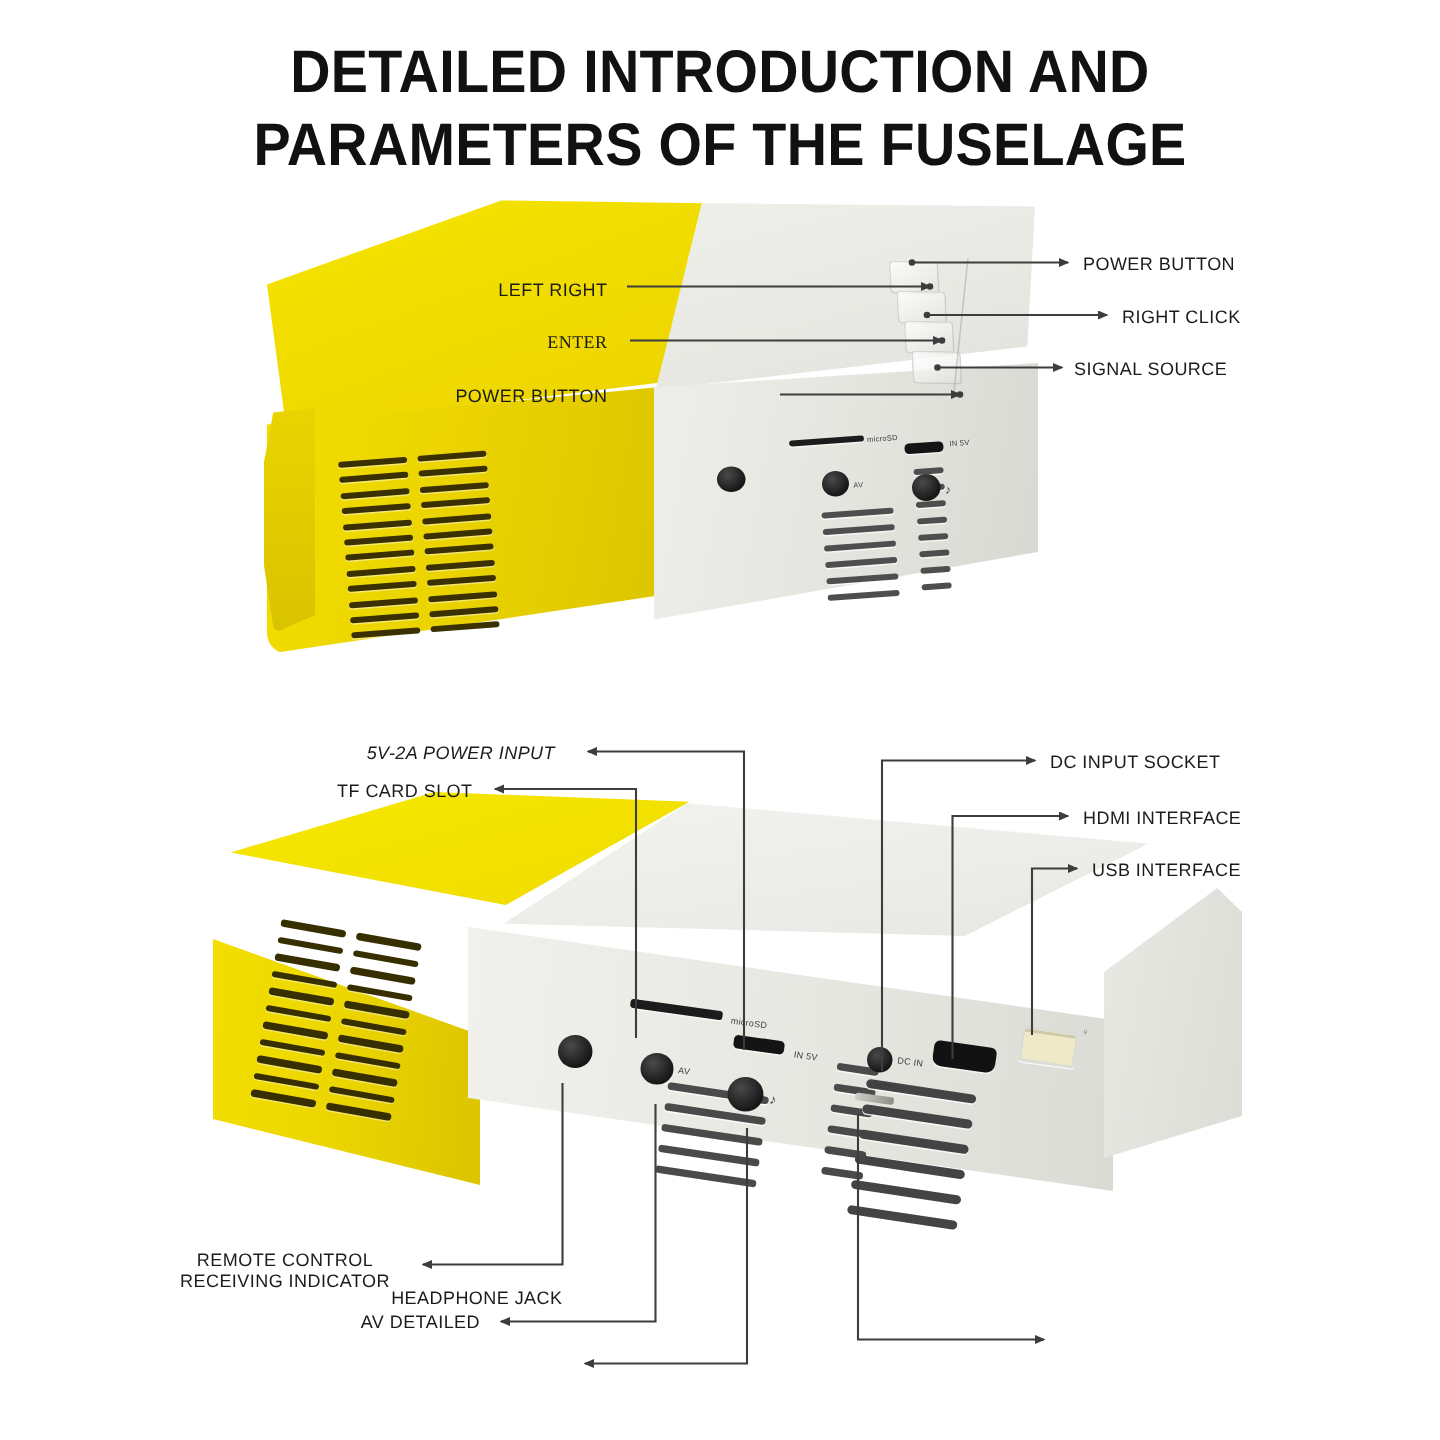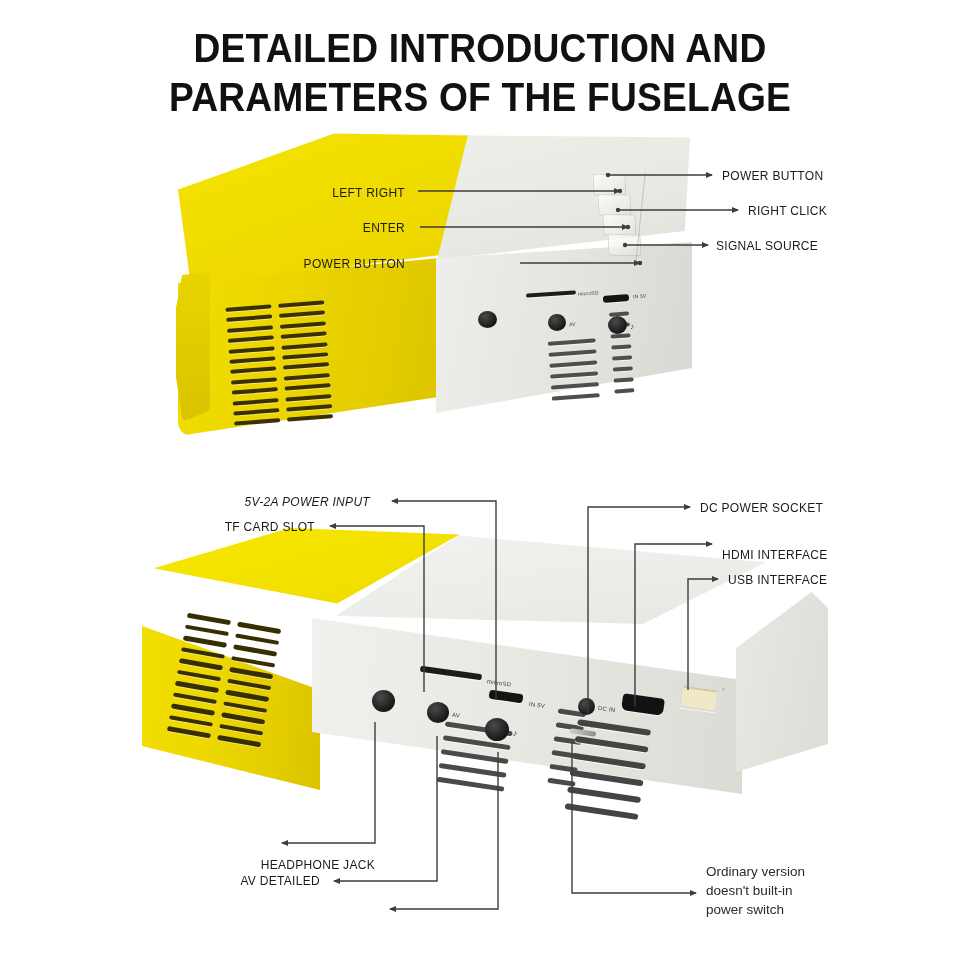--- a/index.html
+++ b/index.html
@@ -264,21 +264,21 @@
     <div class="ptxt t-sd">microSD</div>
     <div class="port jack p-av"></div>
     <div class="ptxt t-av">AV</div>
     <div class="port usbmicro p-mu"></div>
     <div class="ptxt t-mu">IN 5V</div>
     <div class="port jack p-hp"></div>
     <div class="ptxt t-hp">♪</div>
   </div>
 
   <div class="lbl r" style="left:250px;top:186px;width:155px;">LEFT RIGHT</div>
-  <div class="lbl r" style="left:250px;top:221px;width:155px;">ENTER</div>
+  <div class="lbl r" style="left:250px;top:221px;width:155px;font-family:Liberation Serif, serif;">ENTER</div>
   <div class="lbl r" style="left:250px;top:257px;width:155px;">POWER BUTTON</div>
 
   <div class="lbl" style="left:722px;top:169px;">POWER BUTTON</div>
   <div class="lbl" style="left:748px;top:204px;">RIGHT CLICK</div>
   <div class="lbl" style="left:716px;top:239px;">SIGNAL SOURCE</div>
 
   <div class="dev" id="dev2">
     <div class="top-yellow"></div>
     <div class="top-white"></div>
     <div class="front-yellow"></div>
@@ -359,30 +359,29 @@
     <div class="port p-hdmi"></div>
     <div class="port p-usb"></div>
     <div class="ptxt t-usb">⑂</div>
     <div class="port p-sw"></div>
     <div class="ptxt t-sw">ON/OFF</div>
   </div>
 
   <div class="lbl r" style="left:150px;top:495px;width:220px;font-style:italic;">5V-2A POWER INPUT</div>
   <div class="lbl r" style="left:150px;top:520px;width:165px;">TF CARD SLOT</div>
 
-  <div class="lbl" style="left:700px;top:501px;">DC POWER SOCKET</div>
-  <div class="lbl" style="left:722px;top:538px;margin-top:10px;">HDMI INTERFACE</div>
+  <div class="lbl" style="left:700px;top:501px;">DC INPUT SOCKET</div>
+  <div class="lbl" style="left:722px;top:538px;">HDMI INTERFACE</div>
   <div class="lbl" style="left:728px;top:573px;">USB INTERFACE</div>
 
+  <div class="lbl two" style="left:110px;top:833px;width:160px;">REMOTE CONTROL
+RECEIVING INDICATOR</div>
   <div class="lbl r" style="left:120px;top:874px;width:200px;">AV DETAILED</div>
   <div class="lbl r" style="left:150px;top:858px;width:225px;text-align:right;">HEADPHONE JACK</div>
 
-  <div class="note" style="left:706px;top:862px;">Ordinary version
-doesn't built-in
-power switch</div>
 
   <svg class="leaders" width="960" height="960" viewBox="0 0 960 960">
     <defs>
       <marker id="ah" markerWidth="7" markerHeight="7" refX="6" refY="3" orient="auto" markerUnits="userSpaceOnUse">
         <path d="M0,0 L7,3 L0,6 z" fill="#3d3d3d"></path>
       </marker>
       <marker id="ahl" markerWidth="7" markerHeight="7" refX="1" refY="3" orient="auto-start-reverse" markerUnits="userSpaceOnUse">
         <path d="M7,0 L0,3 L7,6 z" fill="#3d3d3d"></path>
       </marker>
     </defs>

